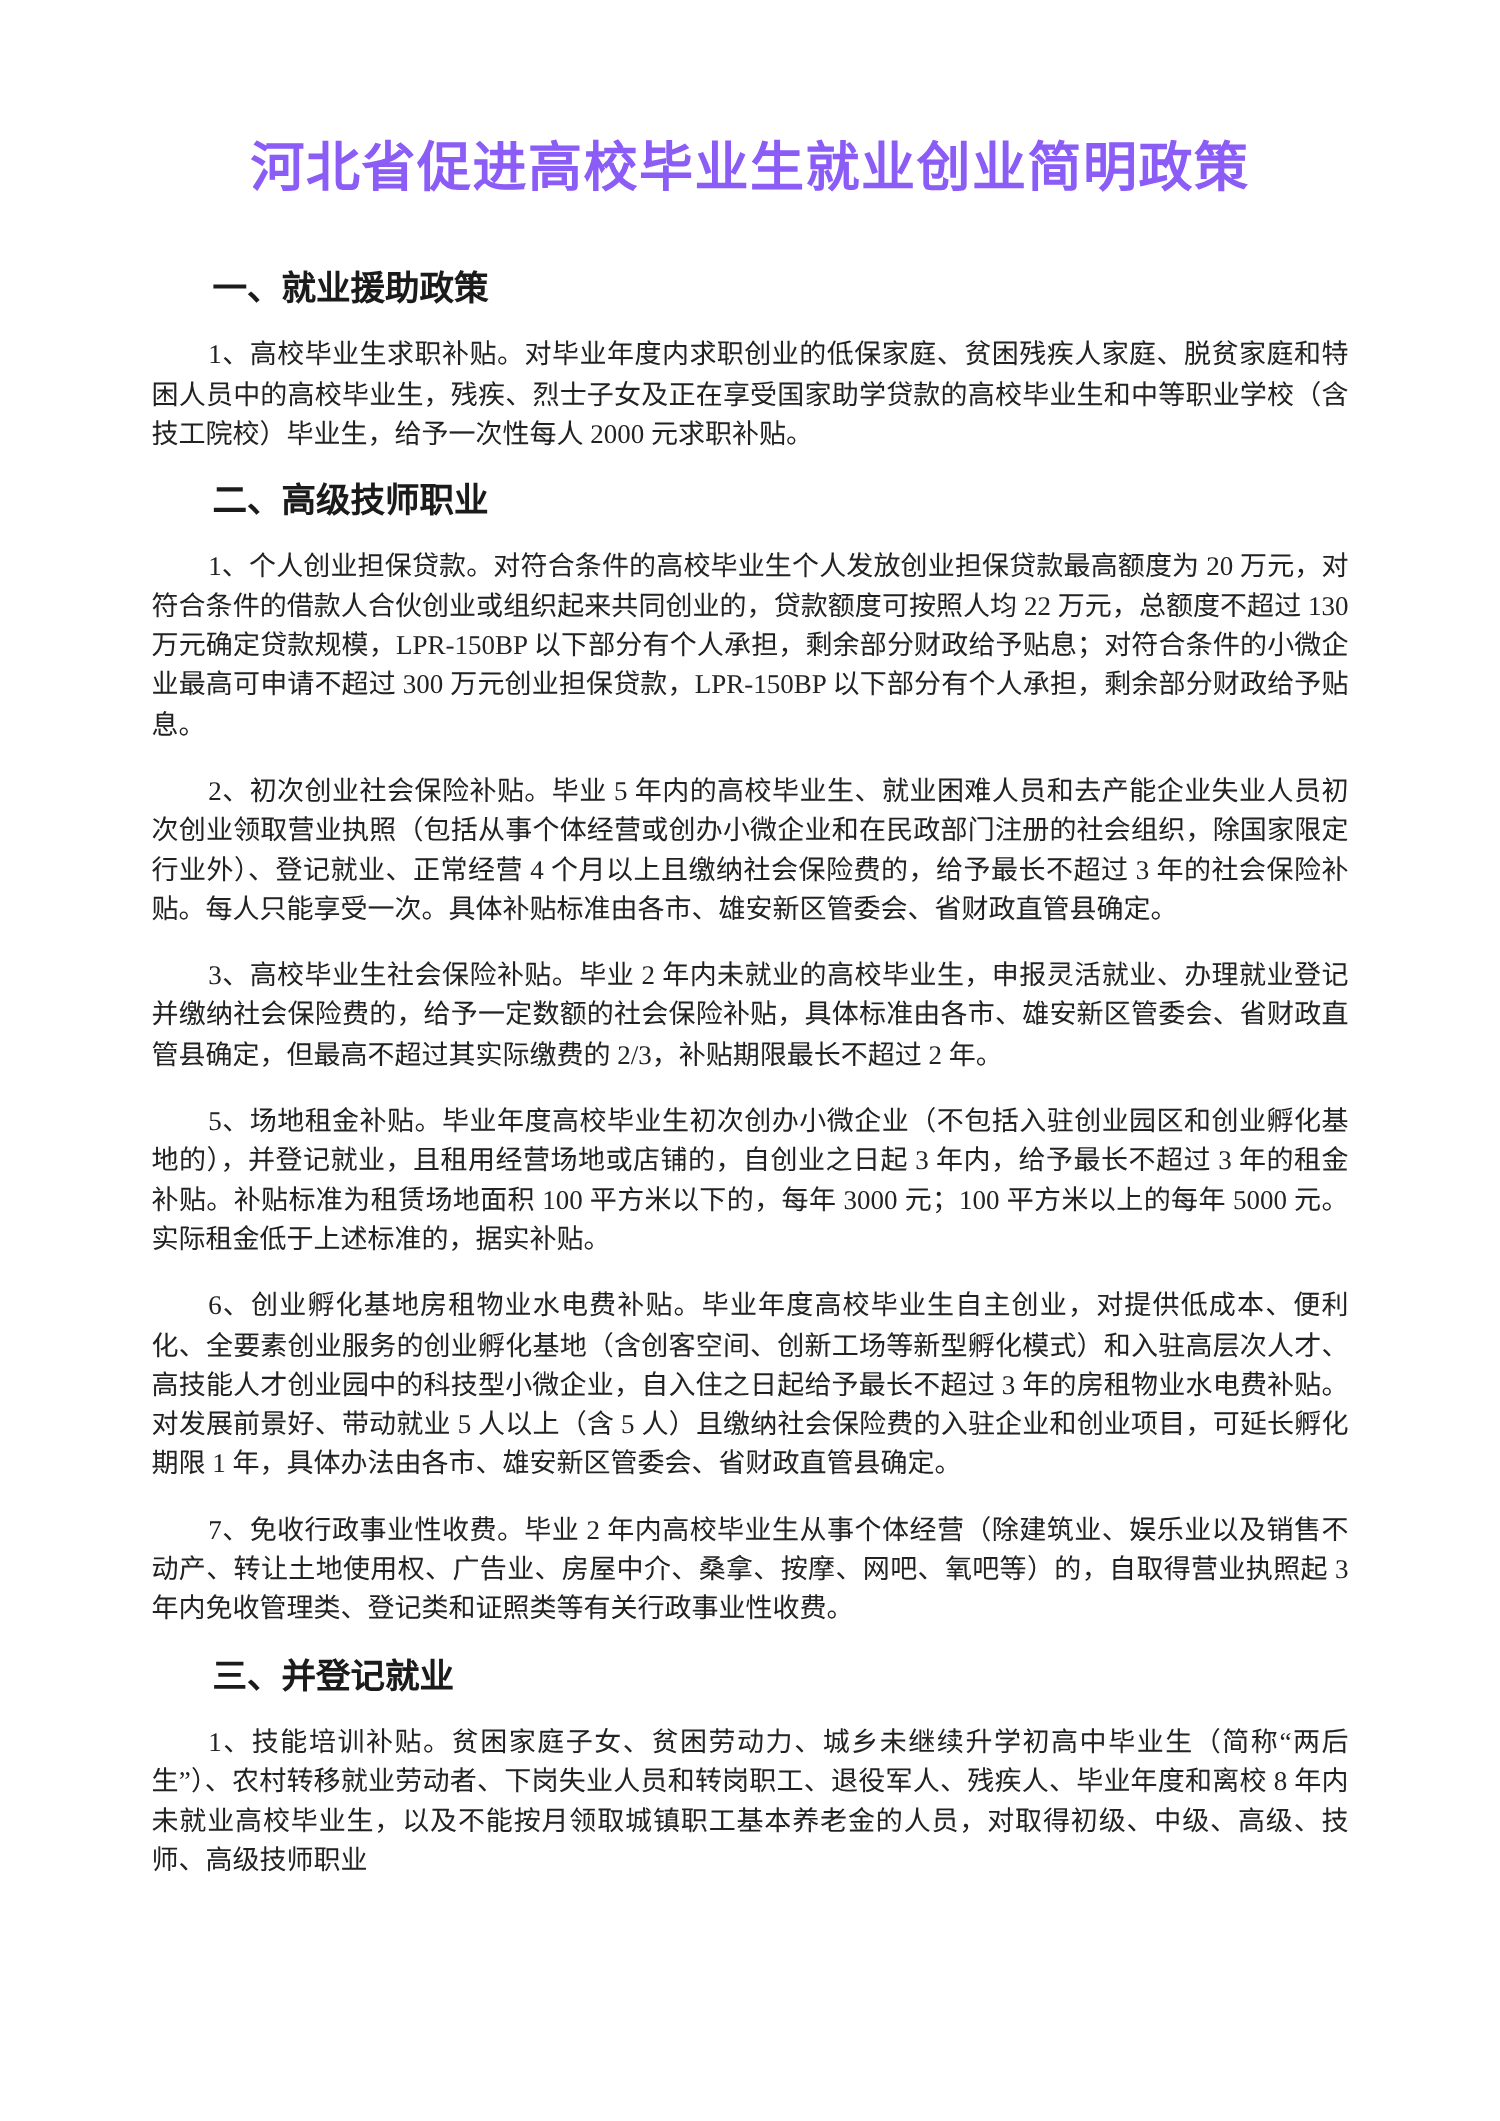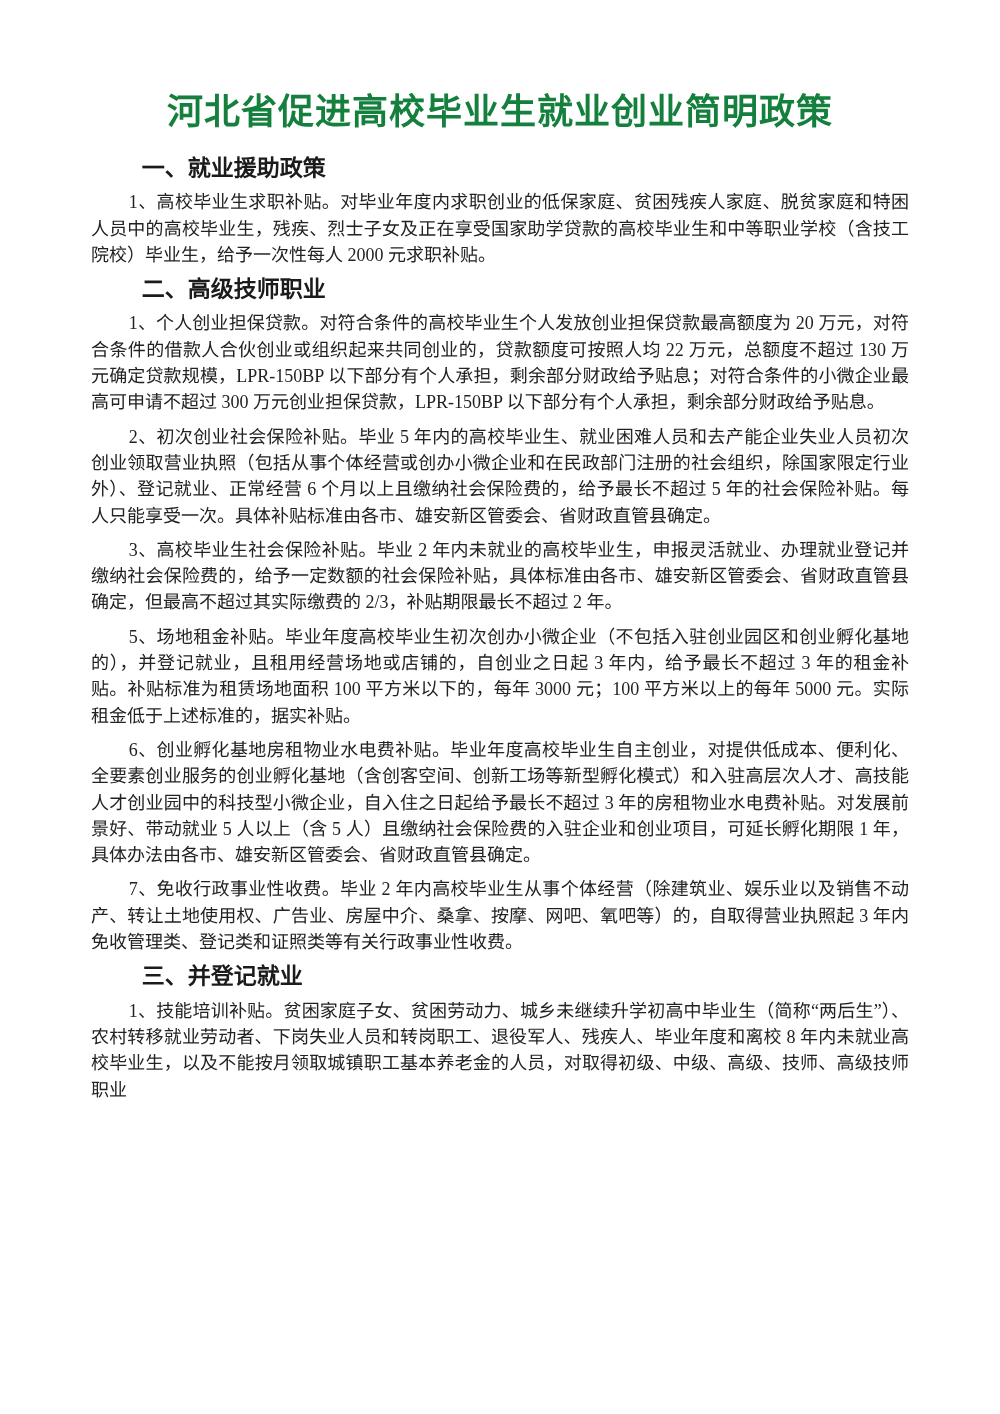--- a/index.html
+++ b/index.html
@@ -15,40 +15,40 @@
     font-family: "Liberation Serif", serif;
   }
   .page {
     box-sizing: border-box;
     width: 1000px;
     height: 1414px;
     padding: 90px 83px 40px 83px;
     background: #ffffff;
   }
   .doc-title {
-    margin: 0 0 20px 0;
+    margin: 0 0 44px 0;
     text-align: center;
     font-size: 36px;
     font-weight: 700;
     letter-spacing: 1px;
     line-height: 1.25;
-    color: #15803d;
+    color: #8b5cf6;
     font-family: "Liberation Serif", serif;
   }
   .section-heading {
     margin: 1px 0;
     padding-left: 2.55em;
     font-size: 23px;
     font-weight: 700;
     line-height: 26.3px;
     color: #1b1b1b;
     font-family: "Liberation Sans", sans-serif;
   }
   .policy-paragraph {
-    margin: 8px;
+    margin: 18px;
     font-size: 18px;
     line-height: 26.3px;
     text-indent: 2.1em;
     text-align: justify;
     text-justify: inter-character;
     color: #222222;
   }
 </style>
 </head>
 <body>
@@ -58,21 +58,21 @@
   <h1 class="doc-title">河北省促进高校毕业生就业创业简明政策</h1>
 
   <section>
     <h2 class="section-heading">一、就业援助政策</h2>
     <p class="policy-paragraph">1、高校毕业生求职补贴。对毕业年度内求职创业的低保家庭、贫困残疾人家庭、脱贫家庭和特困人员中的高校毕业生，残疾、烈士子女及正在享受国家助学贷款的高校毕业生和中等职业学校（含技工院校）毕业生，给予一次性每人 2000 元求职补贴。</p>
   </section>
 
   <section>
     <h2 class="section-heading">二、高级技师职业</h2>
     <p class="policy-paragraph">1、个人创业担保贷款。对符合条件的高校毕业生个人发放创业担保贷款最高额度为 20 万元，对符合条件的借款人合伙创业或组织起来共同创业的，贷款额度可按照人均 22 万元，总额度不超过 130 万元确定贷款规模，LPR-150BP 以下部分有个人承担，剩余部分财政给予贴息；对符合条件的小微企业最高可申请不超过 300 万元创业担保贷款，LPR-150BP 以下部分有个人承担，剩余部分财政给予贴息。</p>
-    <p class="policy-paragraph">2、初次创业社会保险补贴。毕业 5 年内的高校毕业生、就业困难人员和去产能企业失业人员初次创业领取营业执照（包括从事个体经营或创办小微企业和在民政部门注册的社会组织，除国家限定行业外）、登记就业、正常经营 6 个月以上且缴纳社会保险费的，给予最长不超过 5 年的社会保险补贴。每人只能享受一次。具体补贴标准由各市、雄安新区管委会、省财政直管县确定。</p>
+    <p class="policy-paragraph">2、初次创业社会保险补贴。毕业 5 年内的高校毕业生、就业困难人员和去产能企业失业人员初次创业领取营业执照（包括从事个体经营或创办小微企业和在民政部门注册的社会组织，除国家限定行业外）、登记就业、正常经营 4 个月以上且缴纳社会保险费的，给予最长不超过 3 年的社会保险补贴。每人只能享受一次。具体补贴标准由各市、雄安新区管委会、省财政直管县确定。</p>
     <p class="policy-paragraph">3、高校毕业生社会保险补贴。毕业 2 年内未就业的高校毕业生，申报灵活就业、办理就业登记并缴纳社会保险费的，给予一定数额的社会保险补贴，具体标准由各市、雄安新区管委会、省财政直管县确定，但最高不超过其实际缴费的 2/3，补贴期限最长不超过 2 年。</p>
     <p class="policy-paragraph">5、场地租金补贴。毕业年度高校毕业生初次创办小微企业（不包括入驻创业园区和创业孵化基地的），并登记就业，且租用经营场地或店铺的，自创业之日起 3 年内，给予最长不超过 3 年的租金补贴。补贴标准为租赁场地面积 100 平方米以下的，每年 3000 元；100 平方米以上的每年 5000 元。实际租金低于上述标准的，据实补贴。</p>
     <p class="policy-paragraph">6、创业孵化基地房租物业水电费补贴。毕业年度高校毕业生自主创业，对提供低成本、便利化、全要素创业服务的创业孵化基地（含创客空间、创新工场等新型孵化模式）和入驻高层次人才、高技能人才创业园中的科技型小微企业，自入住之日起给予最长不超过 3 年的房租物业水电费补贴。对发展前景好、带动就业 5 人以上（含 5 人）且缴纳社会保险费的入驻企业和创业项目，可延长孵化期限 1 年，具体办法由各市、雄安新区管委会、省财政直管县确定。</p>
     <p class="policy-paragraph">7、免收行政事业性收费。毕业 2 年内高校毕业生从事个体经营（除建筑业、娱乐业以及销售不动产、转让土地使用权、广告业、房屋中介、桑拿、按摩、网吧、氧吧等）的，自取得营业执照起 3 年内免收管理类、登记类和证照类等有关行政事业性收费。</p>
   </section>
 
   <section>
     <h2 class="section-heading">三、并登记就业</h2>
     <p class="policy-paragraph">1、技能培训补贴。贫困家庭子女、贫困劳动力、城乡未继续升学初高中毕业生（简称“两后生”）、农村转移就业劳动者、下岗失业人员和转岗职工、退役军人、残疾人、毕业年度和离校 8 年内未就业高校毕业生，以及不能按月领取城镇职工基本养老金的人员，对取得初级、中级、高级、技师、高级技师职业</p>
   </section>

